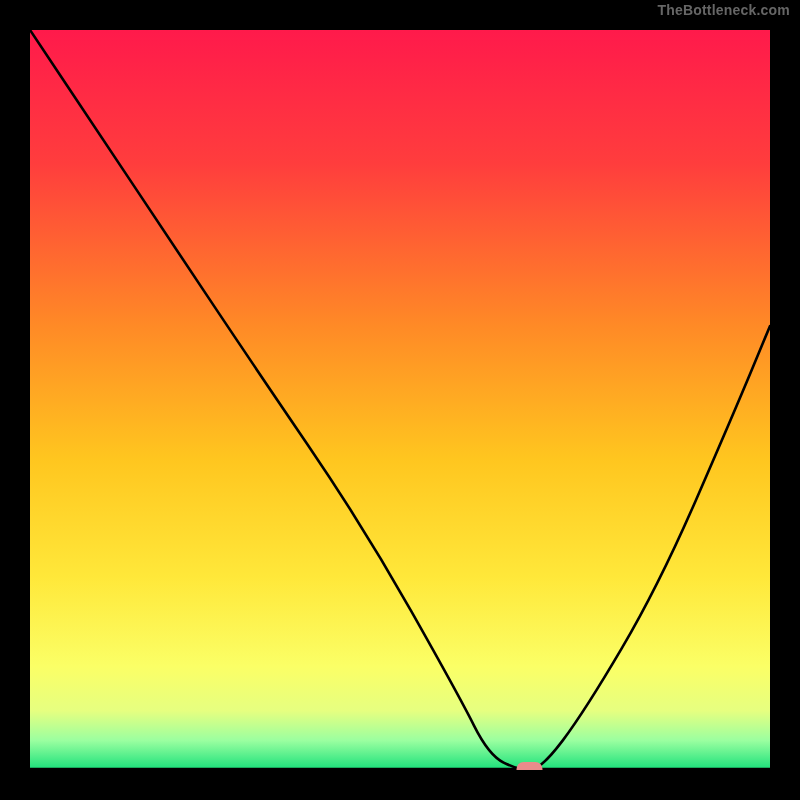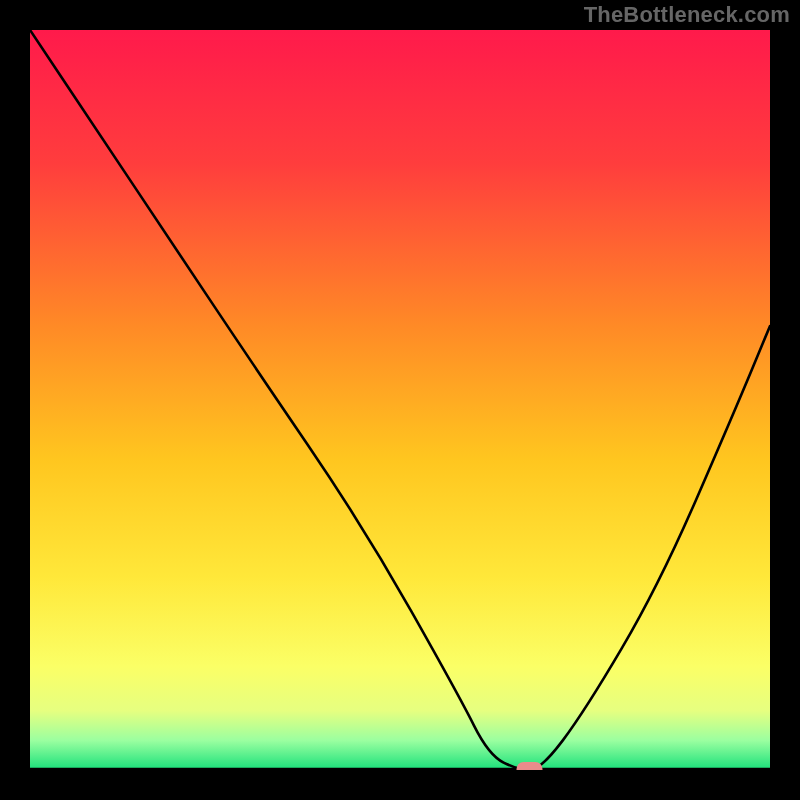--- a/index.html
+++ b/index.html
@@ -15,21 +15,21 @@
     position: relative;
     width: 800px;
     height: 800px;
     background: #000;
   }
   .watermark {
     position: absolute;
     top: 2px;
     right: 10px;
     color: #666;
-    font-size: 22px;
+    font-size: 14px;
     font-weight: 600;
     letter-spacing: 0.2px;
     z-index: 10;
   }
   .plot {
     position: absolute;
     left: 30px;
     top: 30px;
     width: 740px;
     height: 740px;

